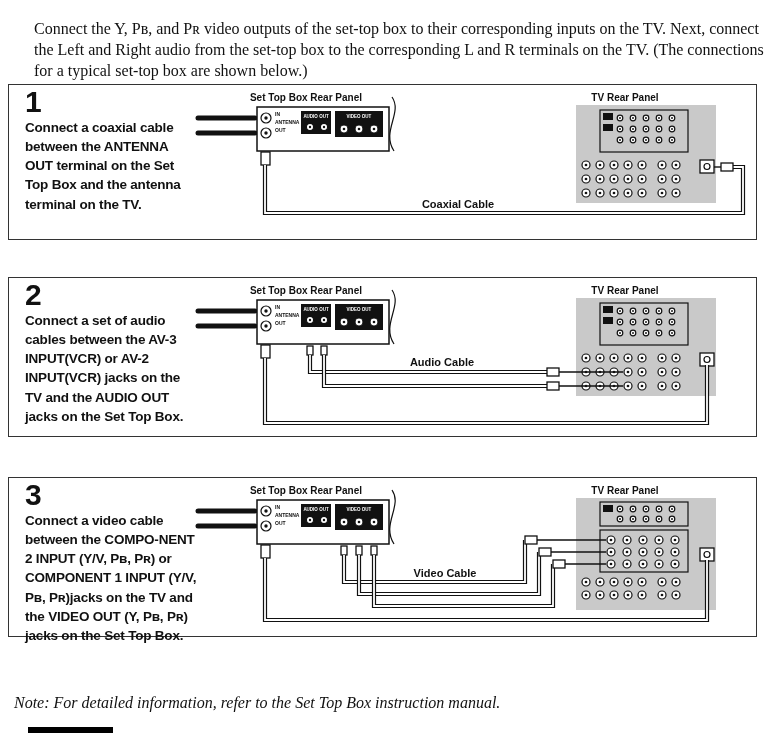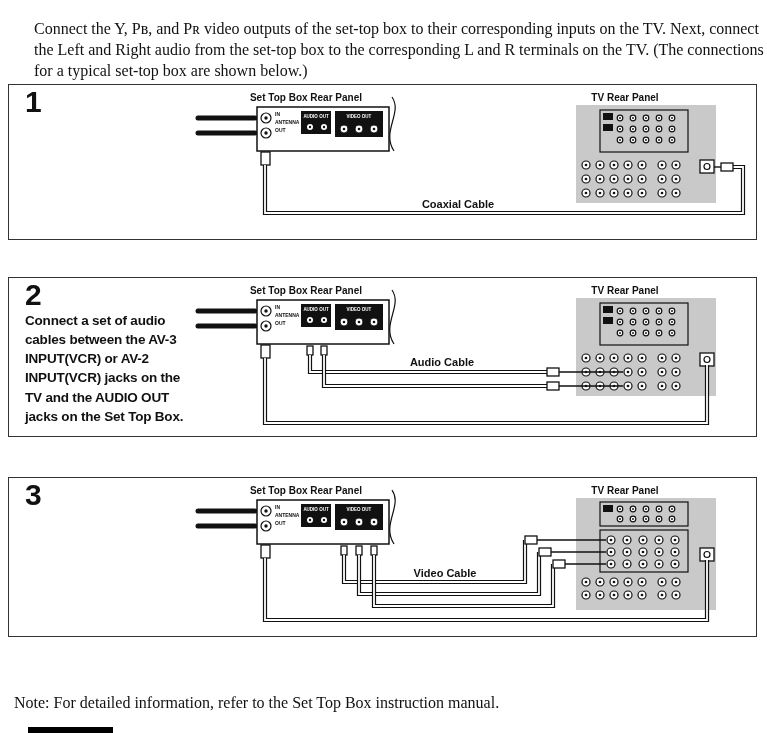--- a/index.html
+++ b/index.html
@@ -7,20 +7,21 @@
     width:767px;height:733px;background:#fff;position:relative;
     font-family:"Liberation Serif","DejaVu Serif",serif;color:#111;
   }
   .intro{
     position:absolute;left:18px;top:2px;width:742px;margin:16px;
     font-size:16px;line-height:1.32;
   }
   .note{
     position:absolute;left:14px;top:694px;width:740px;margin:0;
     font-size:16px;
+    font-style:italic;
   }
   .step{
     position:absolute;left:8px;width:749px;border:1px solid #333;background:#fff;
     box-sizing:border-box;
   }
   .num{
     position:absolute;left:16px;top:0px;
     font:bold 30px "Liberation Sans","DejaVu Sans",sans-serif;
   }
   .desc{
@@ -53,20 +54,21 @@
 </style>
 </head>
 <body>
 
 <div>
 
   <p class="intro">Connect the Y, Pʙ, and Pʀ video outputs of the set-top box to their corresponding inputs on the TV.  Next, connect the Left and Right audio from the set-top box to the corresponding L and R terminals on the TV. (The connections for a typical set-top box are shown below.)</p>
 
   <section class="step" style="top:84px;height:156px;">
     <div class="num">1</div>
+    <div class="desc">Connect a coaxial cable between the ANTENNA OUT terminal on the Set Top Box and the antenna terminal on the TV.</div>
     <svg class="diagram" width="561" height="154" viewBox="0 0 561 154">
       <g>
         <text x="111" y="16" class="dlabel mid">Set Top Box Rear Panel</text>
         <path d="M3,33 H60" class="feed"></path>
         <path d="M3,48 H60" class="feed"></path>
         <rect x="62" y="22" width="132" height="44" class="boxr"></rect>
         <circle cx="71" cy="33" r="5" class="jack"></circle>
           <circle cx="71" cy="33" r="1.7" class="dot"></circle>
         <circle cx="71" cy="48" r="5" class="jack"></circle>
           <circle cx="71" cy="48" r="1.7" class="dot"></circle>
@@ -322,20 +324,21 @@
         <rect x="352" y="104" width="12" height="8" class="plug"></rect>
         <line x1="364" y1="94" x2="428" y2="94" class="thin"></line>
         <line x1="364" y1="108" x2="428" y2="108" class="thin"></line>
       </g>
       <text x="247" y="88" class="dcable mid">Audio Cable</text>
     </svg>
   </section>
 
   <section class="step" style="top:477px;height:160px;">
     <div class="num">3</div>
+    <div class="desc">Connect a video cable between the COMPO-NENT 2 INPUT (Y/V, Pʙ, Pʀ) or COMPONENT 1 INPUT (Y/V, Pʙ, Pʀ)jacks on the TV and the VIDEO OUT (Y, Pʙ, Pʀ) jacks on the Set Top Box.</div>
     <svg class="diagram" width="561" height="158" viewBox="0 0 561 158">
       <g>
         <text x="111" y="16" class="dlabel mid">Set Top Box Rear Panel</text>
         <path d="M3,33 H60" class="feed"></path>
         <path d="M3,48 H60" class="feed"></path>
         <rect x="62" y="22" width="132" height="44" class="boxr"></rect>
         <circle cx="71" cy="33" r="5" class="jack"></circle>
           <circle cx="71" cy="33" r="1.7" class="dot"></circle>
         <circle cx="71" cy="48" r="5" class="jack"></circle>
           <circle cx="71" cy="48" r="1.7" class="dot"></circle>

